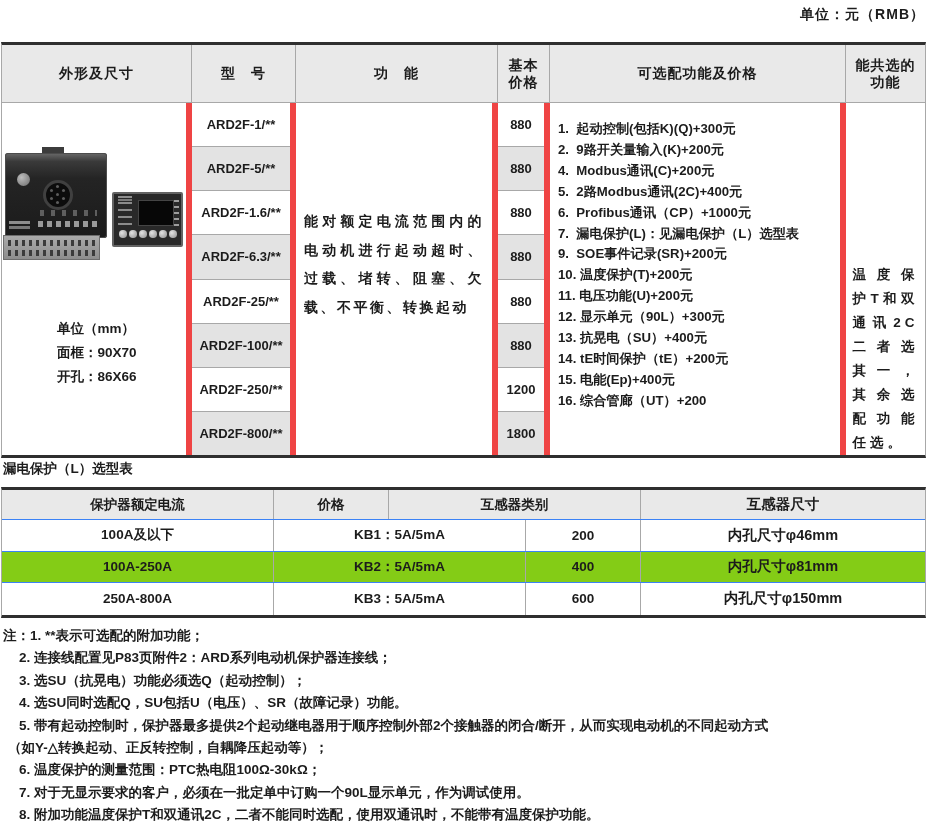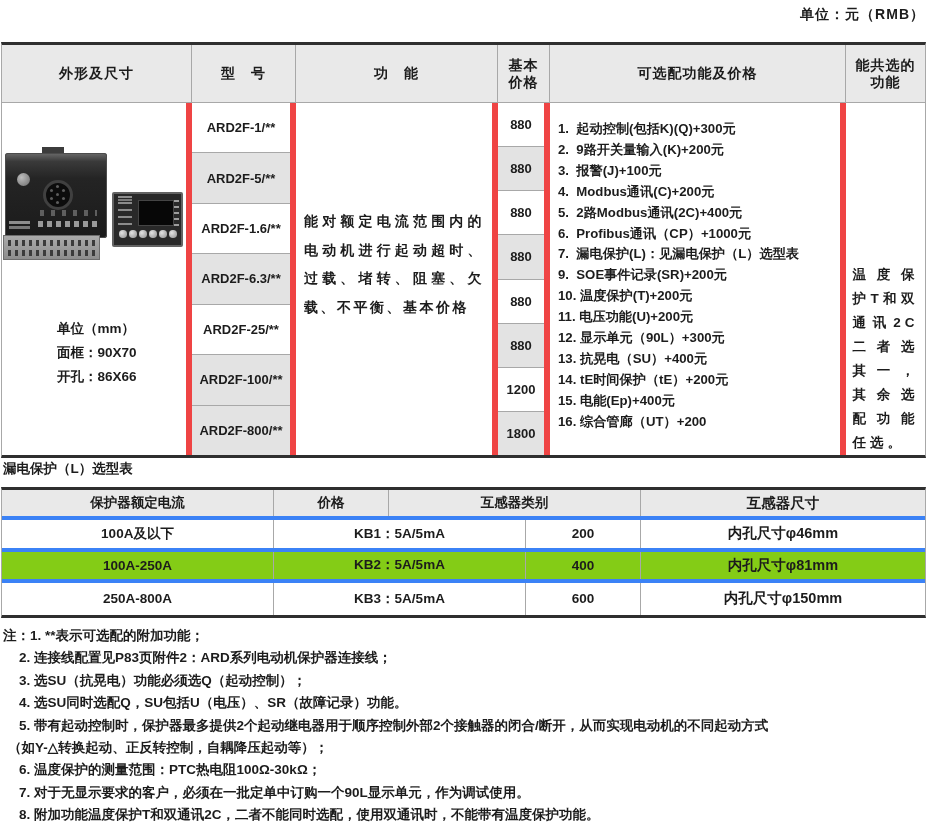--- a/index.html
+++ b/index.html
@@ -109,21 +109,21 @@
   .ds-btn { width:7.5px; height:7.5px; border-radius:50%;
     background:radial-gradient(circle at 35% 35%, #e3e3e3, #8f8f8f); }
 
   
   .t2-title { position:absolute; left:3px; top:460px; font-size:13.5px; font-weight:bold; }
   .t2 {
     position:absolute; left:1px; top:487px; width:925px;
     border-top:3px solid #2f2f2f; border-bottom:3px solid #2f2f2f;
     border-left:1px solid #a8a8a8; border-right:1px solid #a8a8a8;
   }
-  .t2-row { display:flex; height:31.5px; border-bottom:4px solid #3b82f6; }
+  .t2-row { display:flex; height:31.5px; border-bottom:1px solid #3b82f6; }
   .t2-row:last-child { border-bottom:none; }
   .t2-row.hdr { height:30px; background:#e9e9e9; }
   .t2c {
     display:flex; align-items:center; justify-content:center; text-align:center;
     font-size:13.5px; font-weight:bold; border-right:1px solid #a8a8a8; height:100%;
   }
   .t2c:last-child { border-right:none; }
   .u1{width:272px;} .u2{width:252px;} .u3{width:115px;} .u4{width:284px;}
   .t2c.u4 { font-size:14.5px; }
 
@@ -184,45 +184,45 @@
         </div>
       </div>
 
       <div class="bcol w2 cellcol">
         <div class="mcell">ARD2F-1/**</div>
         <div class="mcell shade">ARD2F-5/**</div>
         <div class="mcell">ARD2F-1.6/**</div>
         <div class="mcell shade">ARD2F-6.3/**</div>
         <div class="mcell">ARD2F-25/**</div>
         <div class="mcell shade">ARD2F-100/**</div>
+        <div class="mcell">ARD2F-250/**</div>
         <div class="mcell shade">ARD2F-800/**</div>
       </div>
 
       <div class="bcol w3">
         <div class="func-wrap">
-          <div class="func-text">能对额定电流范围内的电动机进行起动超时、过载、堵转、阻塞、欠载、不平衡、基本价格</div>
+          <div class="func-text">能对额定电流范围内的电动机进行起动超时、过载、堵转、阻塞、欠载、不平衡、转换起动</div>
         </div>
       </div>
 
       <div class="bcol w4 cellcol">
         <div class="pcell">880</div>
         <div class="pcell shade">880</div>
         <div class="pcell">880</div>
         <div class="pcell shade">880</div>
         <div class="pcell">880</div>
         <div class="pcell shade">880</div>
         <div class="pcell">1200</div>
         <div class="pcell shade">1800</div>
       </div>
 
       <div class="bcol w5">
         <div class="opt-list">
           <div class="opt-item">1.  起动控制(包括K)(Q)+300元</div>
           <div class="opt-item">2.  9路开关量输入(K)+200元</div>
-          <div class="opt-item">3.  报警(J)+100元</div>
           <div class="opt-item">4.  Modbus通讯(C)+200元</div>
           <div class="opt-item">5.  2路Modbus通讯(2C)+400元</div>
           <div class="opt-item">6.  Profibus通讯（CP）+1000元</div>
           <div class="opt-item">7.  漏电保护(L)：见漏电保护（L）选型表</div>
           <div class="opt-item">9.  SOE事件记录(SR)+200元</div>
           <div class="opt-item">10. 温度保护(T)+200元</div>
           <div class="opt-item">11. 电压功能(U)+200元</div>
           <div class="opt-item">12. 显示单元（90L）+300元</div>
           <div class="opt-item">13. 抗晃电（SU）+400元</div>
           <div class="opt-item">14. tE时间保护（tE）+200元</div>

